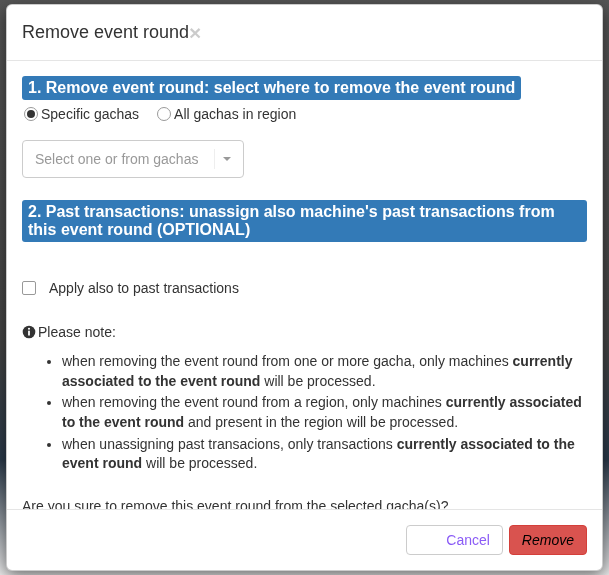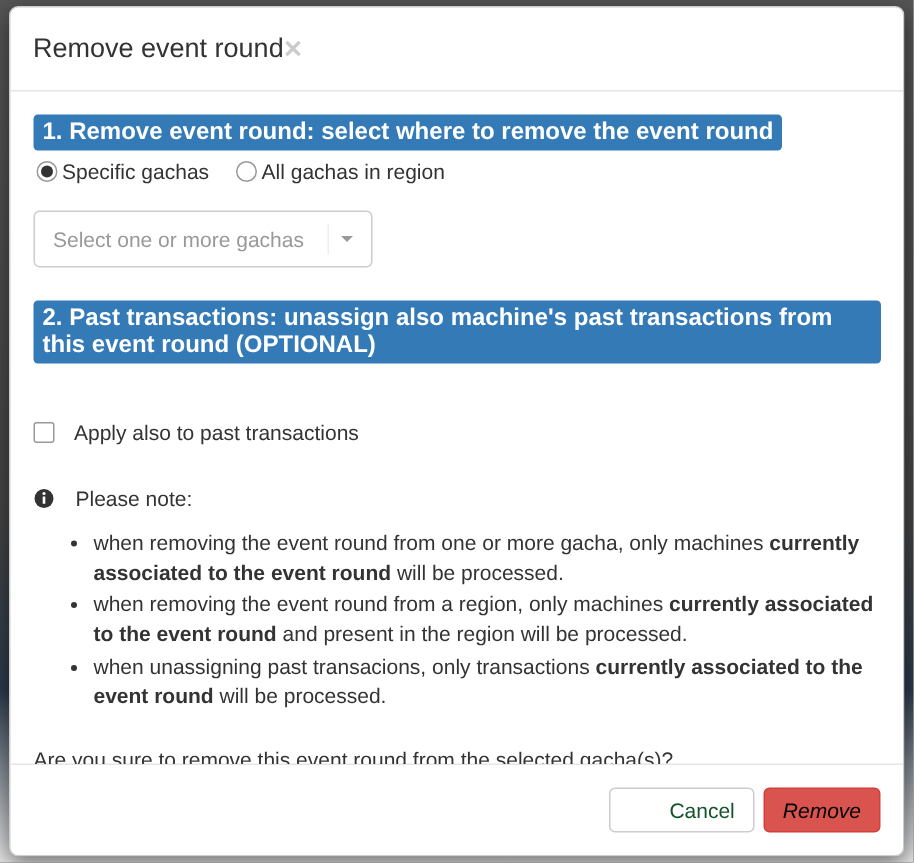--- a/index.html
+++ b/index.html
@@ -136,21 +136,21 @@
     .chk {
       width: 14px;
       height: 14px;
       border: 1px solid #999;
       border-radius: 2px;
       background: #fff;
     }
     .note-head {
       display: flex;
       align-items: center;
-      gap: 14px;
+      gap: 2px;
       margin-bottom: 12px;
     }
     .info-icon {
       width: 14px;
       height: 14px;
     }
     .notes {
       padding-left: 40px;
       margin-bottom: 24px;
     }
@@ -170,21 +170,21 @@
     }
     .btn {
       display: inline-block;
       padding: 6px 12px;
       font-size: 14px;
       border-radius: 4px;
       cursor: pointer;
       border: 1px solid transparent;
     }
     .btn-default {
-      color: #14532d;
+      color: #8b5cf6;
       background: #fff;
       border-color: #ccc;
       padding-left: 39px;
     }
     .btn-danger {
       color: #000000;
       background: #d9534f;
       border-color: #d43f3a;
       font-style: italic;
     }
@@ -211,21 +211,21 @@
         <span class="radio-circle checked"></span>
         <span>Specific gachas</span>
       </label>
       <label class="radio-item">
         <span class="radio-circle"></span>
         <span>All gachas in region</span>
       </label>
     </div>
 
     <div class="dropdown">
-      <span class="dropdown-text">Select one or more gachas</span>
+      <span class="dropdown-text">Select one or from gachas</span>
       <span class="sep"></span>
       <span class="caret"></span>
     </div>
 
     <div>
       <span class="section-bar">2. Past transactions: unassign also machine's past transactions from this event round (OPTIONAL)</span>
     </div>
     <div class="checkbox-row">
       <span class="chk"></span>
       <span>Apply also to past transactions</span>

